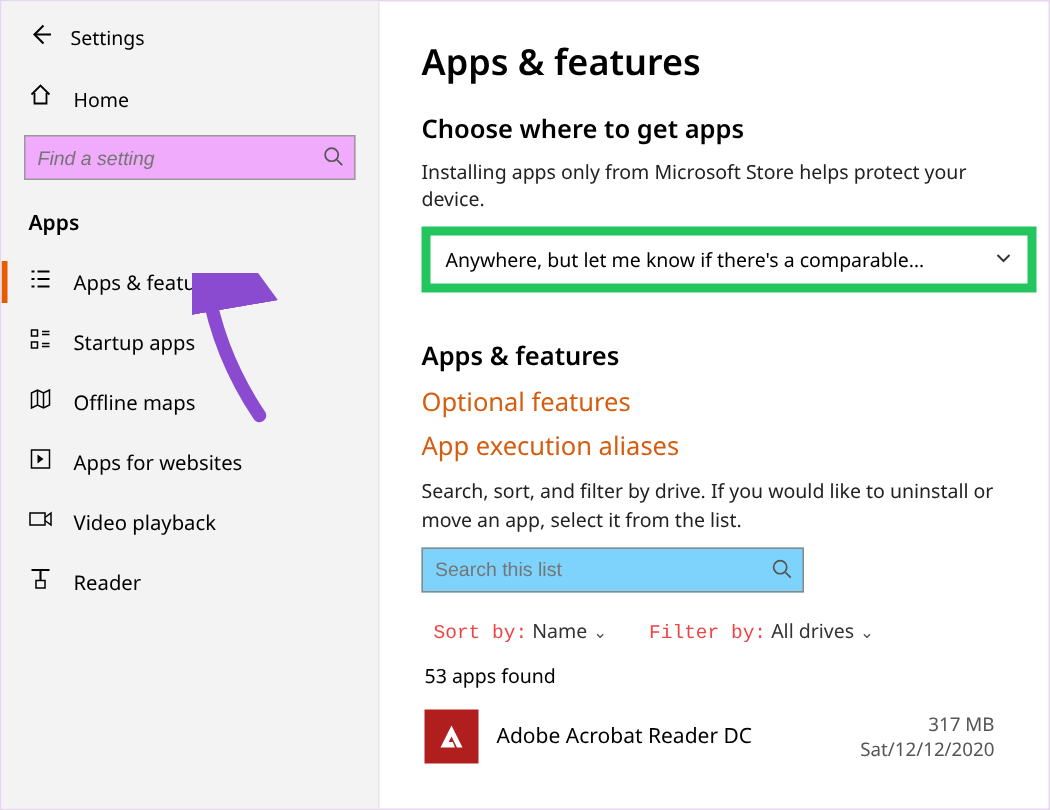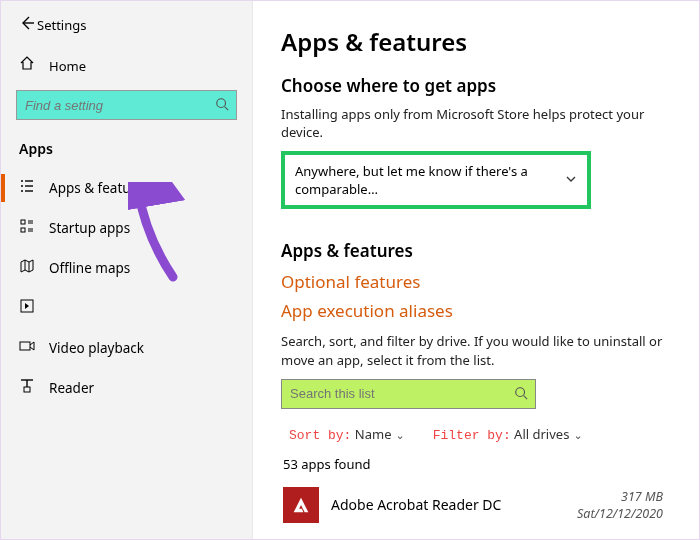--- a/index.html
+++ b/index.html
@@ -15,21 +15,21 @@
     }
     .sidebar {
       width: 252px;
       background: #f3f3f3;
       border-right: 1px solid #e8e8e8;
       padding-top: 10px;
     }
     .sb-header {
       display: flex;
       align-items: center;
-      gap: 2px;
+      gap: 12px;
       padding: 4px 18px 10px 18px;
     }
     .sb-header span.title {
       font-size: 13px;
       color: #000;
     }
     .home-row {
       display: flex;
       align-items: flex-end;
       gap: 14px;
@@ -38,21 +38,21 @@
     .search-wrap {
       margin: 5px 15px 13px 15px;
       position: relative;
     }
     .search-input {
       width: 100%;
       height: 30px;
       padding: 4px 30px 4px 8px;
       border: 1px solid #999;
       font-size: 13px;
-      background: #5eead4;
+      background: #f0abfc;
       font-style: italic;
       color: #666;
     }
     .search-wrap .sicn {
       position: absolute;
       right: 8px;
       top: 7px;
       color: #555;
     }
     .section-label {
@@ -80,42 +80,42 @@
     .main {
       flex: 1;
       padding: 24px 34px 0 28px;
       overflow: hidden;
       position: relative;
     }
     h1 { font-size: 24px; font-weight: 600; margin-bottom: 16px; }
     h2 { font-size: 17px; font-weight: 600; margin-bottom: 8px; }
     .help-text { font-size: 13px; color: #222; line-height: 1.4; margin-bottom: 10px; }
     .dropdown {
-      border: 4px solid #22c55e;
+      border: 6px solid #22c55e;
       padding: 7px 10px;
-      width: 310px;
+      width: 410px;
       display: flex;
       justify-content: space-between;
       align-items: center;
       font-size: 13px;
       margin-bottom: 30px;
     }
     .link { color: #d65c0e; margin: 6px 0; display: block; font-size: 17px; }
     .search-list-wrap {
       position: relative;
       width: 255px;
       margin: 10px 0 10px 0;
     }
     .search-list {
       width: 100%;
       height: 30px;
       padding: 4px 28px 4px 8px;
       border: 1px solid #888;
       font-size: 13px;
-      background: #bef264;
+      background: #7dd3fc;
       color: #666;
     }
     .sortrow {
       display: flex;
       gap: 28px;
       font-size: 13px;
       padding: 6px 0 8px 8px;
       color: #333;
     }
     .sortrow .lbl { color: #ef4444; font-family: Liberation Mono, monospace; }
@@ -126,21 +126,21 @@
       gap: 12px;
       padding: 6px 2px;
     }
     .app-icon {
       width: 36px; height: 36px;
       background: #b11e1e;
       display: flex; align-items: center; justify-content: center;
     }
     .app-icon svg { width: 22px; height: 22px; }
     .app-name { flex: 1; font-size: 14px; }
-    .app-meta { text-align: right; font-size: 12.5px; color: #555; font-style: italic; }
+    .app-meta { text-align: right; font-size: 12.5px; color: #555; }
     .arrow-overlay {
       position: absolute;
       left: 128px;
       top: 182px;
       pointer-events: none;
     }
     .chev { font-size: 11px; color: #555; margin-left:4px;}
   </style>
 </head>
 <body>
@@ -214,20 +214,21 @@
     <span>Offline maps</span>
   </div>
 
   <div class="nav-item">
     <span>
       <svg width="16" height="16" viewBox="0 0 16 16">
           <rect x="2" y="2" width="12" height="12" stroke="#000" fill="none"></rect>
           <path d="M6 5 L10 8 L6 11 Z" fill="#000"></path>
         </svg>
     </span>
+    <span>Apps for websites</span>
   </div>
 
   <div class="nav-item">
     <span>
       <svg width="16" height="16" viewBox="0 0 16 16">
           <rect x="1" y="4" width="10" height="8" stroke="#000" fill="none"></rect>
           <path d="M11 7 L15 4 V12 L11 9" stroke="#000" fill="none"></path>
         </svg>
     </span>
     <span>Video playback</span>

